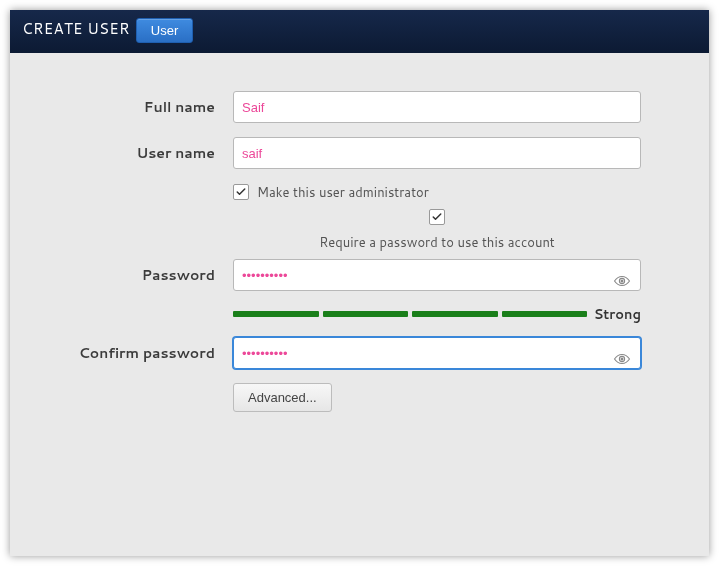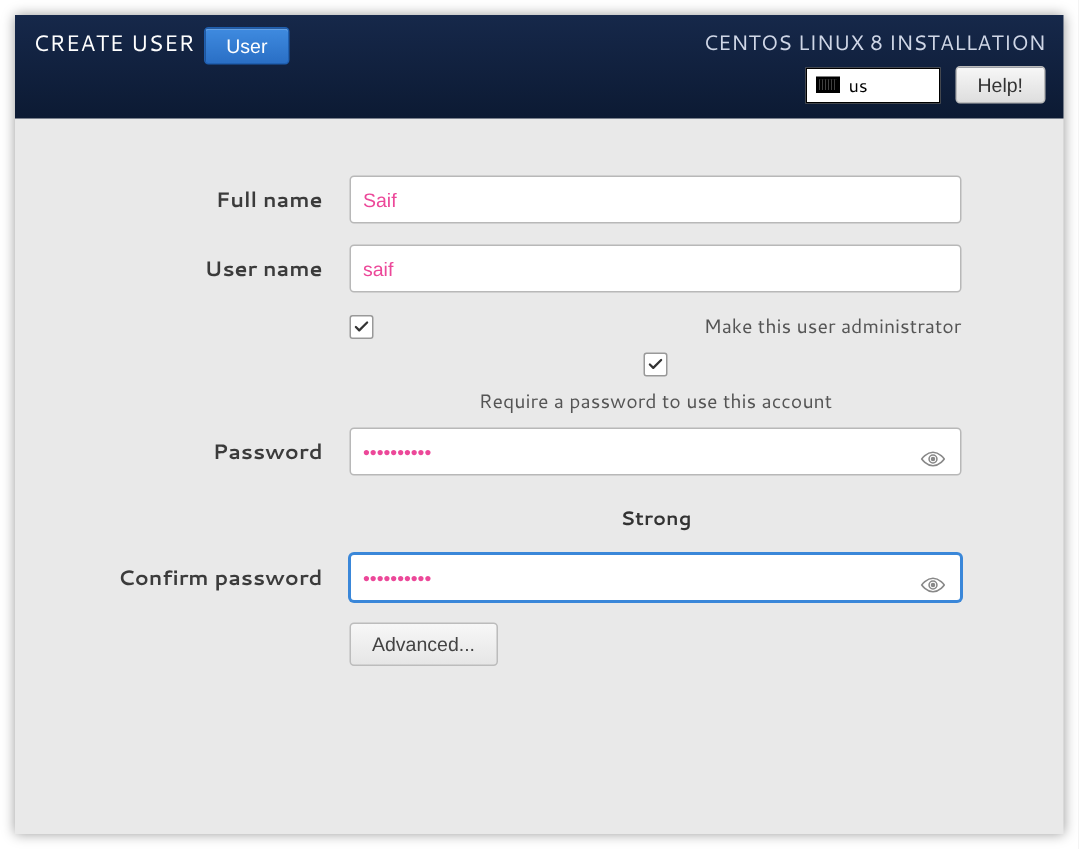--- a/index.html
+++ b/index.html
@@ -140,40 +140,38 @@
     font-size: 13px;
     color: #555;
   }
   .tip-row { margin-bottom: 10px; }
   .check-row {
     display: flex;
     align-items: center;
     gap: 8px;
     margin-bottom: 8px;
     color: #555;
-    justify-content: space-between;
   }
   .chk {
     width: 16px; height: 16px;
     border: 1px solid #999;
     border-radius: 2px;
     background: #fff;
     display: inline-flex;
     align-items: center;
     justify-content: center;
     cursor: pointer;
   }
   .chk svg { width: 12px; height: 12px; }
   .strength-row {
     display: flex;
     align-items: center;
     gap: 6px;
     margin-top: 6px;
     margin-bottom: 14px;
-    flex-direction: column;
   }
   .strength-bar {
     flex: 1;
     height: 6px;
     display: flex;
     gap: 4px;
   }
   .strength-seg {
     flex: 1;
     background: #1a7f1a;
@@ -198,30 +196,20 @@
   .btn-row { margin-top: 10px; }
 </style>
 </head>
 <body>
 
 <div class="window">
   <div class="topbar">
     <div class="topbar-left">
       <div class="title">CREATE USER</div>
       <button class="done-btn">User</button>
-    </div>
-    <div class="topbar-right">
-      <div class="subtitle">CENTOS LINUX 8 INSTALLATION</div>
-      <div class="top-right-row">
-        <div class="kb-indicator">
-          <span class="kb-icon"></span>
-          <span>us</span>
-        </div>
-        <button class="help-btn">Help!</button>
-      </div>
     </div>
   </div>
 
   <div class="content">
 
     <div class="form-row">
       <div class="form-label">Full name</div>
       <div class="form-field">
         <input class="text-input" type="text" value="Saif" style="">
       </div>

